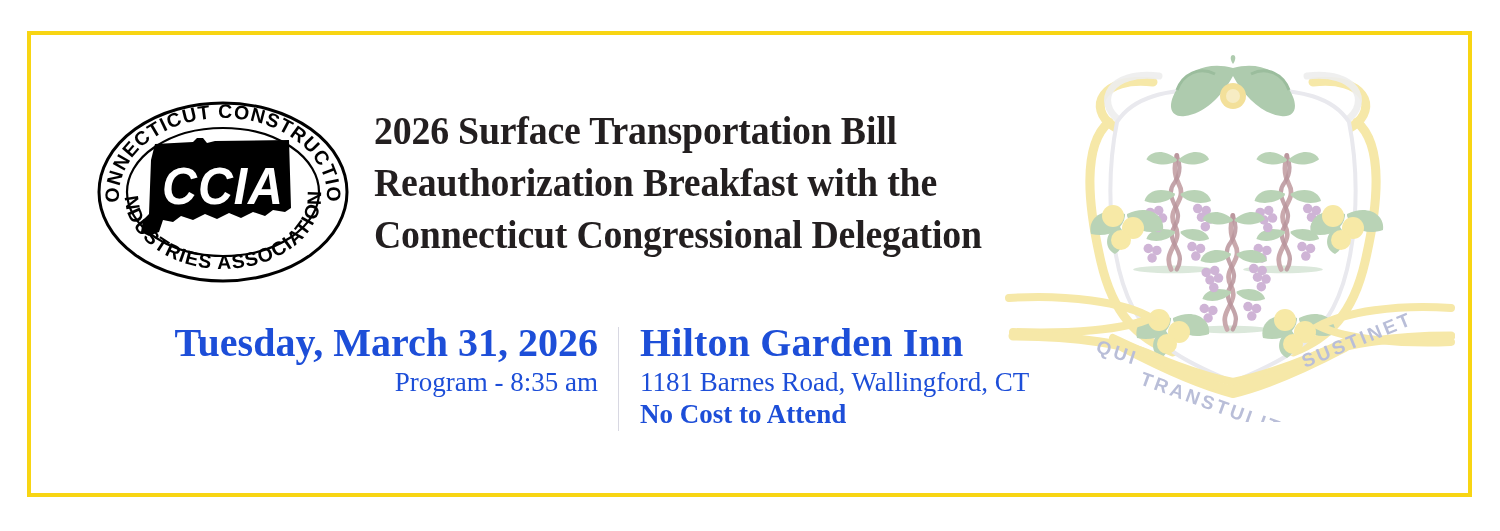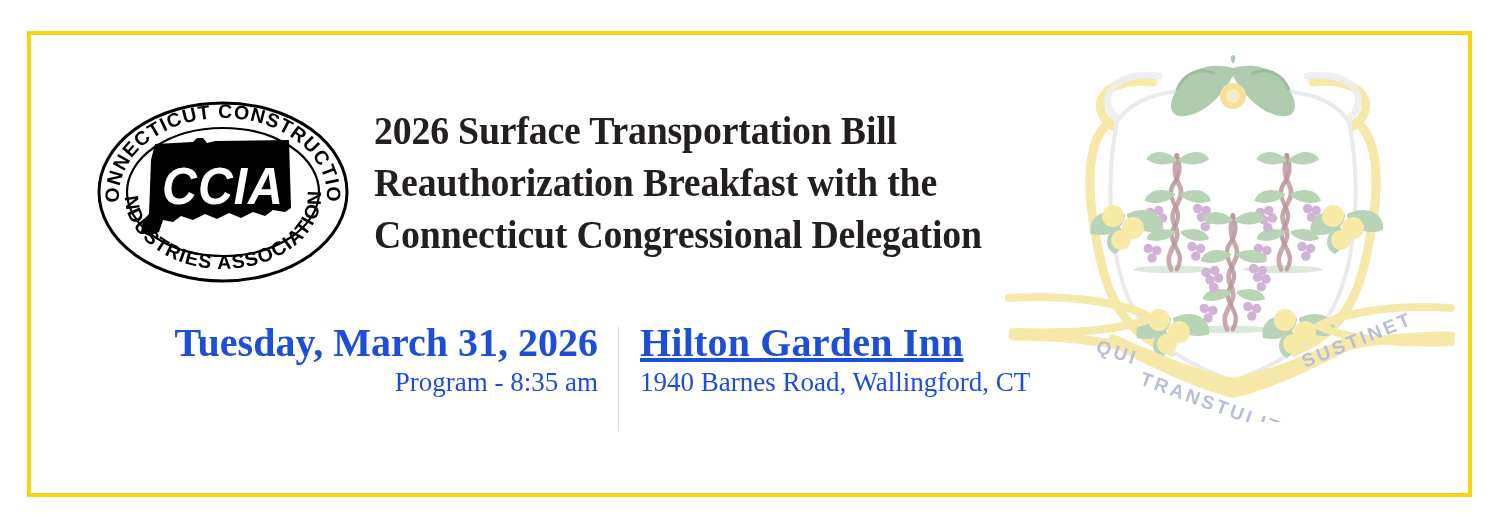--- a/index.html
+++ b/index.html
@@ -119,21 +119,21 @@
     white-space: nowrap;
   }
   .sub-line-bold {
     font-family: "Liberation Serif", serif;
     font-weight: bold;
     font-size: 27px;
     line-height: 33px;
     white-space: nowrap;
   }
   #date-line { letter-spacing: 0px; }
-  #venue-name { letter-spacing: 0.2px; text-decoration: underline; }
+  #venue-name { letter-spacing: 0.2px; }
 </style>
 </head>
 <body>
 
 <div id="flyer">
 
   <div id="border-frame"></div>
 
   <div id="seal-watermark">
     <svg viewBox="0 0 450 370" xmlns="http://www.w3.org/2000/svg">
@@ -285,18 +285,19 @@
 
     <div class="info-col" id="when-block">
       <div id="date-line" class="headline-lg ink-blue">Tuesday, March 31, 2026</div>
       <div class="sub-line ink-blue">Program - 8:35 am</div>
     </div>
 
     <div id="vertical-divider"></div>
 
     <div class="info-col" id="where-block">
       <div id="venue-name" class="headline-lg ink-blue">Hilton Garden Inn</div>
-      <div class="sub-line ink-blue">1940 Barnes Road, Wallingford, CT</div>
+      <div class="sub-line ink-blue">1181 Barnes Road, Wallingford, CT</div>
+      <div class="sub-line-bold ink-blue">No Cost to Attend</div>
     </div>
 
   </div>
 
 </div>
 
 </body></html>

